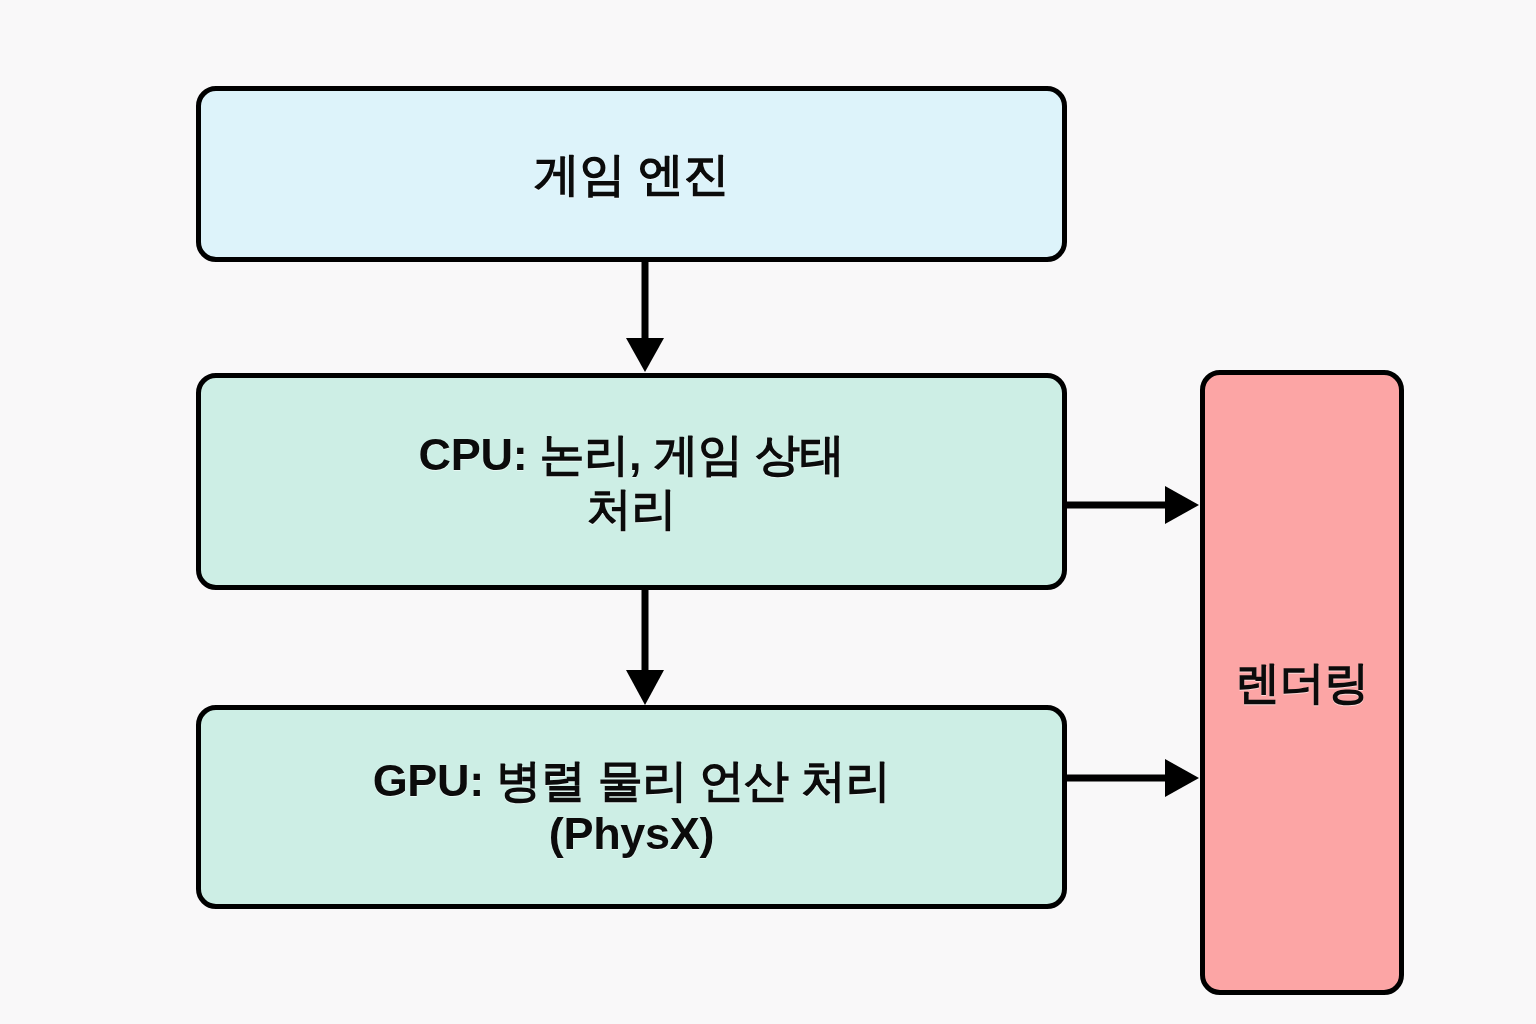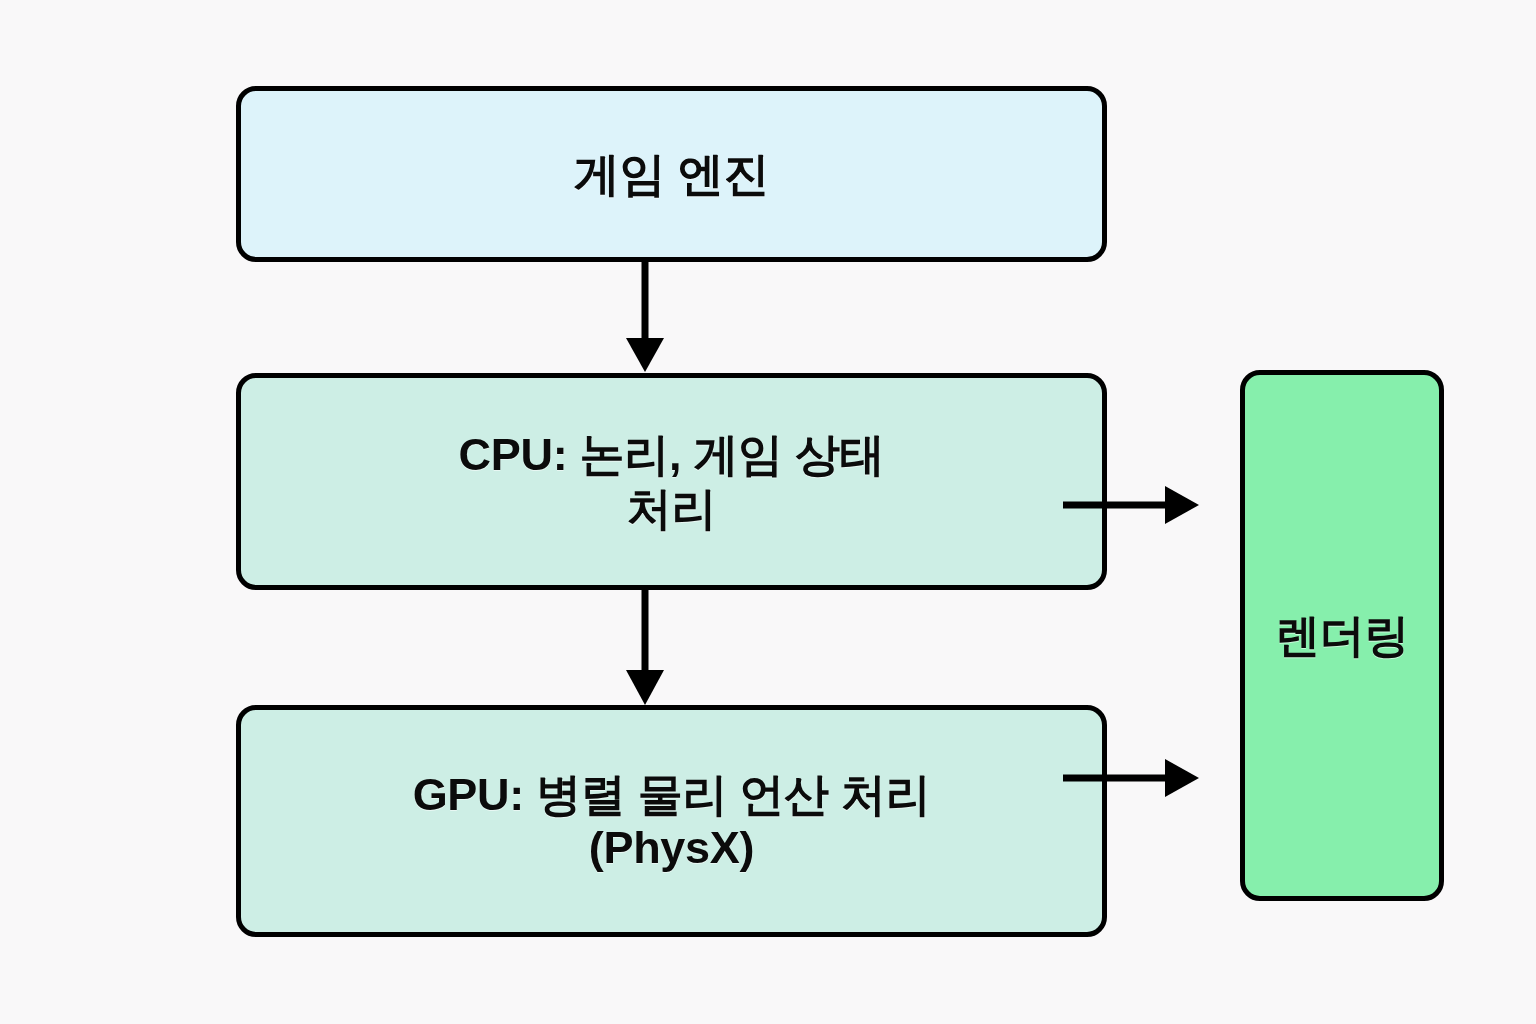--- a/index.html
+++ b/index.html
@@ -22,21 +22,20 @@
   
   .node {
     position: absolute;
     box-sizing: border-box;
     border: 5px solid #000000;
     border-radius: 20px;
     display: flex;
     align-items: center;
     justify-content: center;
     text-align: center;
-    margin-left: 40px;
   }
   .node .label {
     font-weight: bold;
     color: #0b0b0b;
     line-height: 1.18;
     letter-spacing: -0.3px;
     text-shadow: 0 1px 0 rgba(255,255,255,0.55);
     white-space: pre-line;
     padding: 0 14px;
   }
@@ -51,29 +50,29 @@
 
   #node-cpu {
     left: 196px;  top: 373px;
     width: 871px; height: 217px;
     background: #cdeee5;
   }
   #node-cpu .label { font-size: 45px; text-align: center; }
 
   #node-gpu {
     left: 196px;  top: 705px;
-    width: 871px; height: 232px;
+    width: 871px; height: 204px;
     background: #cdeee5;
   }
   #node-gpu .label { font-size: 45px; }
 
   #node-render {
     left: 1200px; top: 370px;
-    width: 204px; height: 531px;
-    background: #86efac;
+    width: 204px; height: 625px;
+    background: #fca5a5;
   }
   #node-render .label { font-size: 45px; }
 
   
   .connector {
     position: absolute;
     pointer-events: none;
   }
   .connector svg { display: block; }
 </style>

